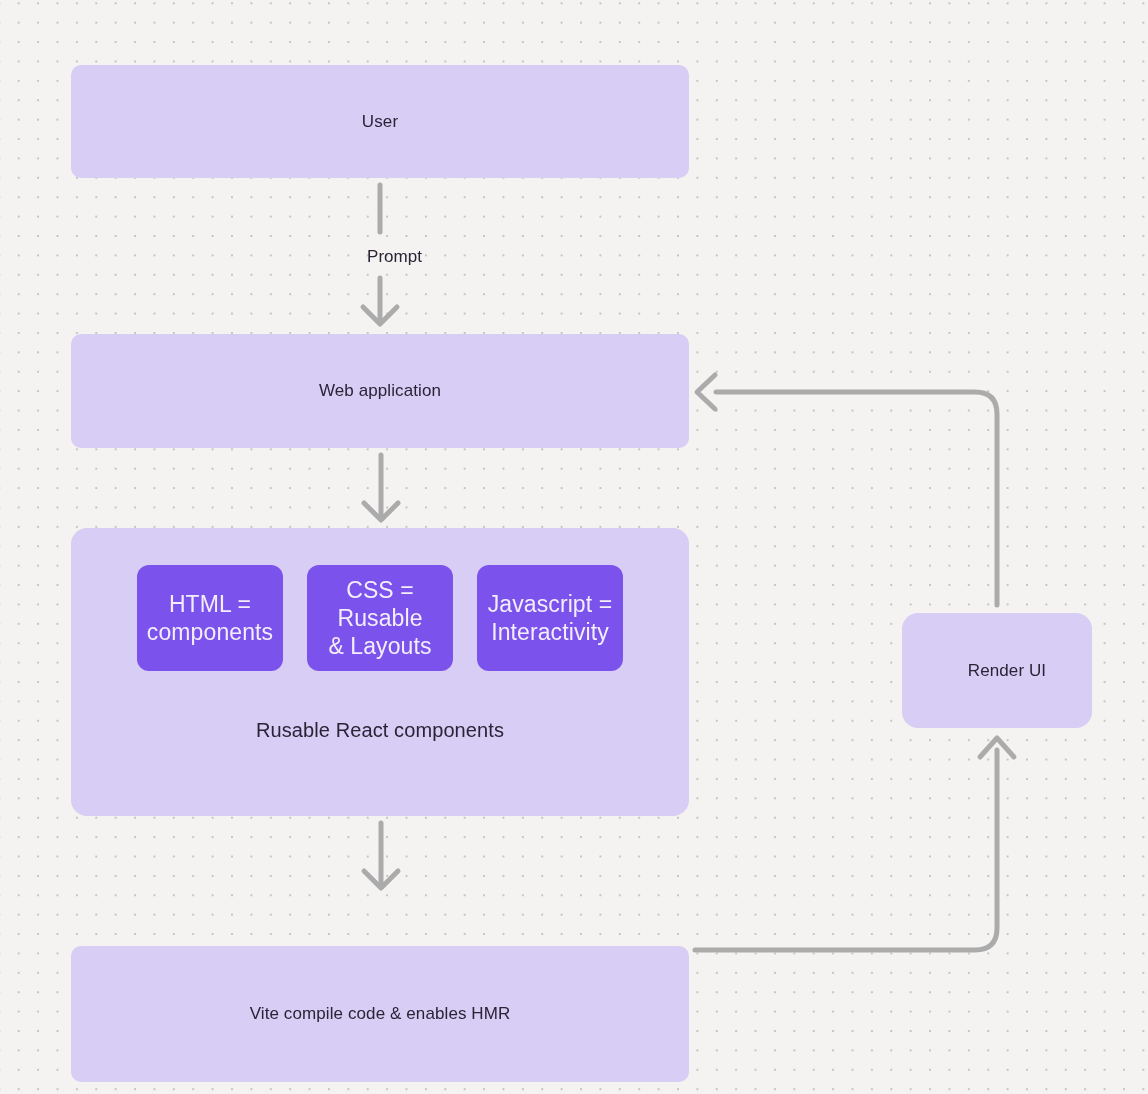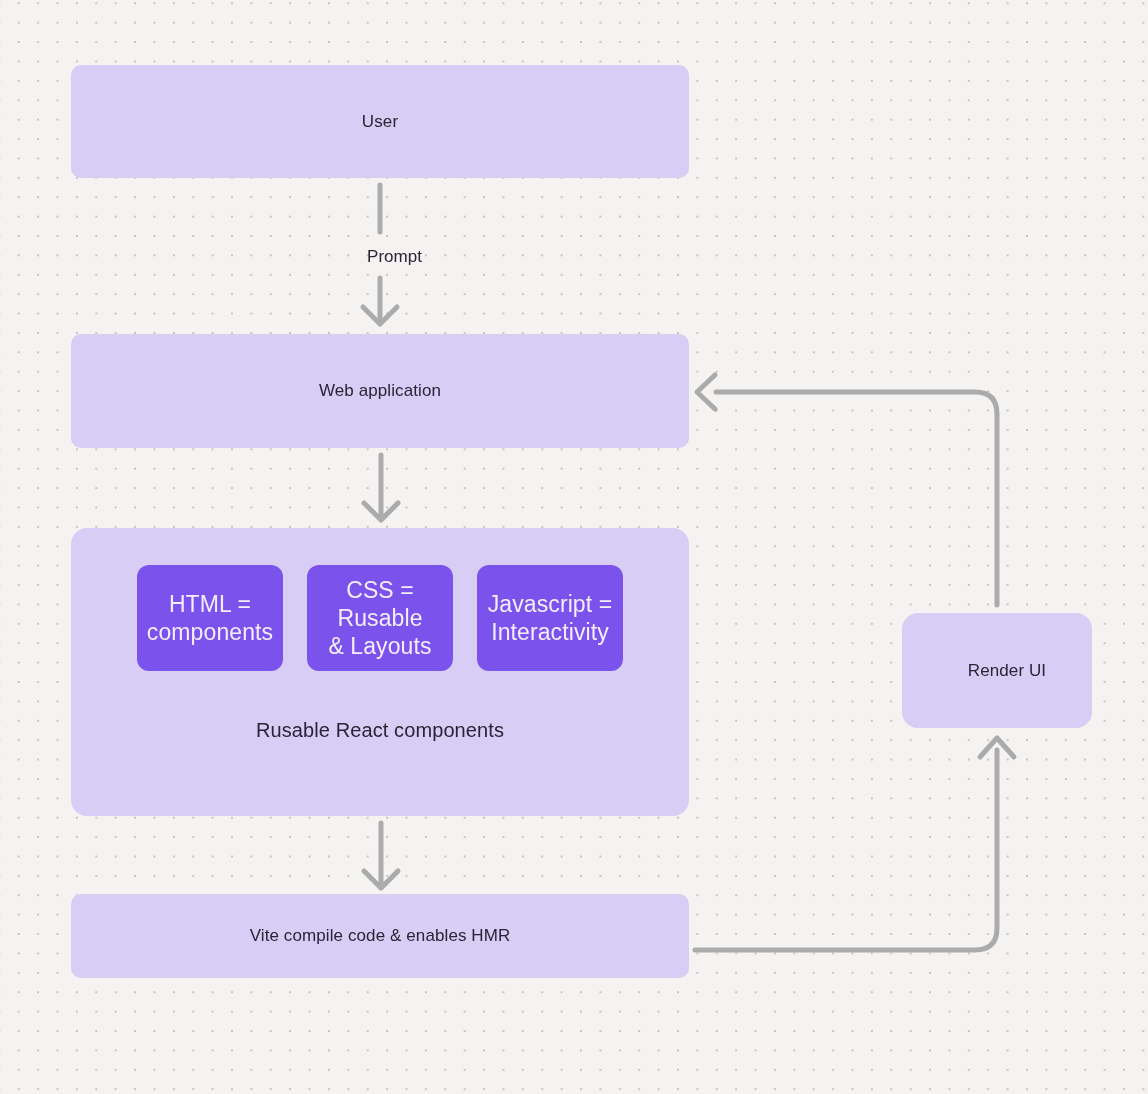--- a/index.html
+++ b/index.html
@@ -97,21 +97,21 @@
         <span>&amp; Layouts</span>
       </div>
       <div class="chip">
         <span>Javascript =</span>
         <span>Interactivity</span>
       </div>
     </div>
     <div class="group-caption">Rusable React components</div>
   </div>
 
-  <div class="node node-lg" style="left:71px;top:894px;width:618px;height:84px;justify-content:center;">
+  <div class="node node-lg" style="left:71px;top:946px;width:618px;height:136px;justify-content:center;">
     <span class="node-label">Vite compile code &amp; enables HMR</span>
   </div>
 
   <div class="node node-xl" style="left:902px;top:613px;width:190px;height:115px;padding-left:20px;">
     <span class="node-label">Render UI</span>
   </div>
 
 </div>
 
 </body></html>

